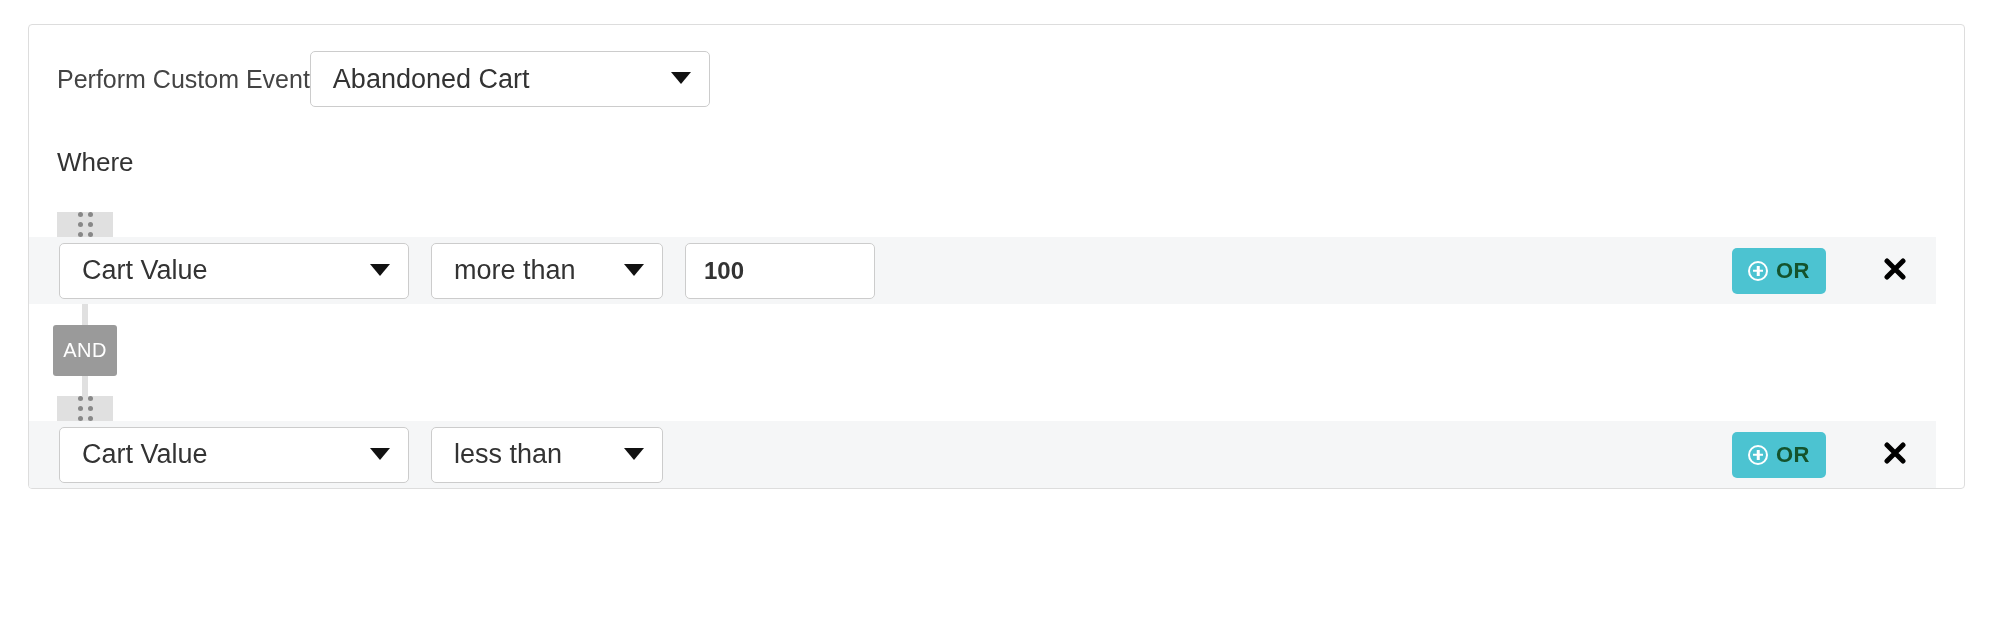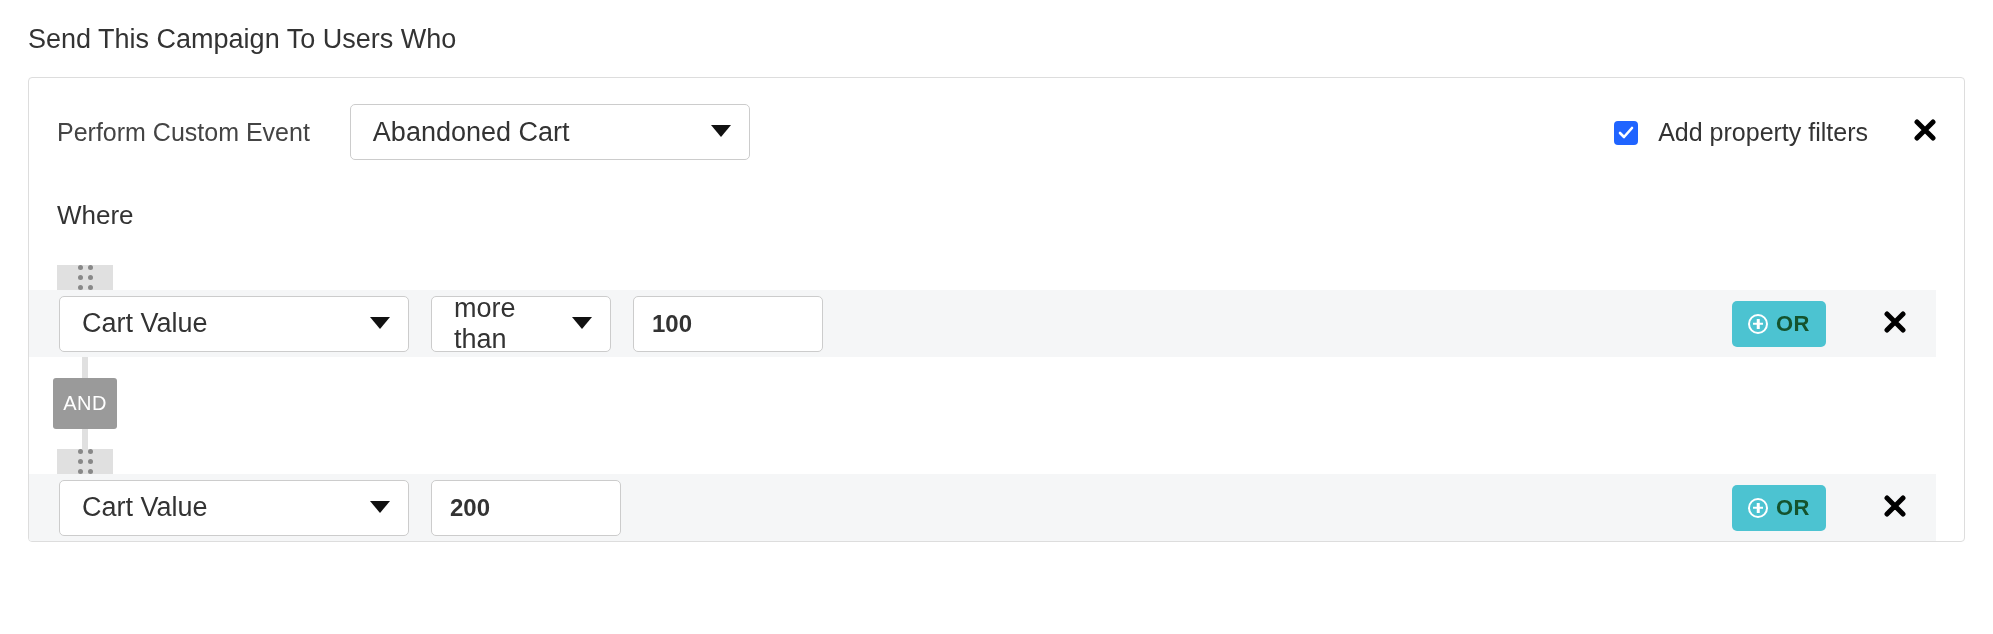--- a/index.html
+++ b/index.html
@@ -28,21 +28,20 @@
   }
   .top-row {
     display: flex;
     align-items: center;
     justify-content: space-between;
     margin-bottom: 40px;
   }
   .top-left {
     display: flex;
     align-items: center;
-    gap: 40px;
   }
   .perform-label {
     font-size: 25px;
     color: #444;
   }
   .dd {
     position: relative;
     display: flex;
     align-items: center;
     border: 1px solid #ccc;
@@ -129,21 +128,21 @@
   .row-body {
     flex: 1;
     background: #f5f6f7;
     display: flex;
     align-items: center;
     gap: 22px;
     padding: 0 30px;
     margin-right: 28px;
   }
   .dd-prop { width: 350px; height: 56px; }
-  .dd-op   { width: 180px; height: 56px; }
+  .dd-op   { width: 232px; height: 56px; }
   .val-input {
     width: 190px;
     height: 56px;
     border: 1px solid #ccc;
     border-radius: 5px;
     background: #fff;
     font-size: 24px;
     color: #333;
     padding: 0 18px;
     outline: none;
@@ -213,51 +212,37 @@
     font-size: 20px;
     padding: 14px 10px;
     border-radius: 3px;
     letter-spacing: 0.5px;
   }
 </style>
 </head>
 <body>
 
 <div class="page">
-  <div class="title">Send This Campaign To Users Who</div>
 
   <div class="panel">
 
     <div class="top-row">
       <div class="top-left">
         <div class="perform-label">Perform Custom Event</div>
 
         <div class="dd" style="width:400px">
           <span>Abandoned Cart</span>
           <span class="caret">
             <svg width="20" height="14" viewBox="0 0 20 14">
                 <path d="M0 0 L10 12 L20 0 Z" fill="#111"></path>
               </svg>
           </span>
         </div>
       </div>
 
-      <div class="top-right">
-        <span class="chk">
-          <svg width="16" height="16" viewBox="0 0 16 16">
-              <path d="M2 8 L6 12 L14 3" stroke="#fff" stroke-width="2.6" fill="none" stroke-linecap="round" stroke-linejoin="round"></path>
-            </svg>
-        </span>
-        <span class="chk-label">Add property filters</span>
-        <span class="close-glyph">
-          <svg width="22" height="22" viewBox="0 0 22 22">
-              <path d="M3 3 L19 19 M19 3 L3 19" stroke="#000" stroke-width="5" stroke-linecap="round"></path>
-            </svg>
-        </span>
-      </div>
     </div>
 
     <div class="where-label">Where</div>
 
     <div class="rules-area">
 
       <div class="filter-row">
         <div class="gutter">
           <div class="drag-dots">
             <span></span>
@@ -319,21 +304,28 @@
         </div>
         <div class="row-body">
           <div class="dd dd-prop">
             <span>Cart Value</span>
             <span class="caret">
               <svg width="20" height="14" viewBox="0 0 20 14">
                   <path d="M0 0 L10 12 L20 0 Z" fill="#111"></path>
                 </svg>
             </span>
           </div>
-          <input class="val-input" value="200" style="">
+          <div class="dd dd-op">
+            <span>less than</span>
+            <span class="caret">
+              <svg width="20" height="14" viewBox="0 0 20 14">
+                  <path d="M0 0 L10 12 L20 0 Z" fill="#111"></path>
+                </svg>
+            </span>
+          </div>
           <div class="row-spacer"></div>
           <div class="or-btn">
             <span class="plus-circle"></span>
             <span>OR</span>
           </div>
           <span class="row-close">
             <svg width="22" height="22" viewBox="0 0 22 22">
                 <path d="M3 3 L19 19 M19 3 L3 19" stroke="#000" stroke-width="5" stroke-linecap="round"></path>
               </svg>
           </span>

